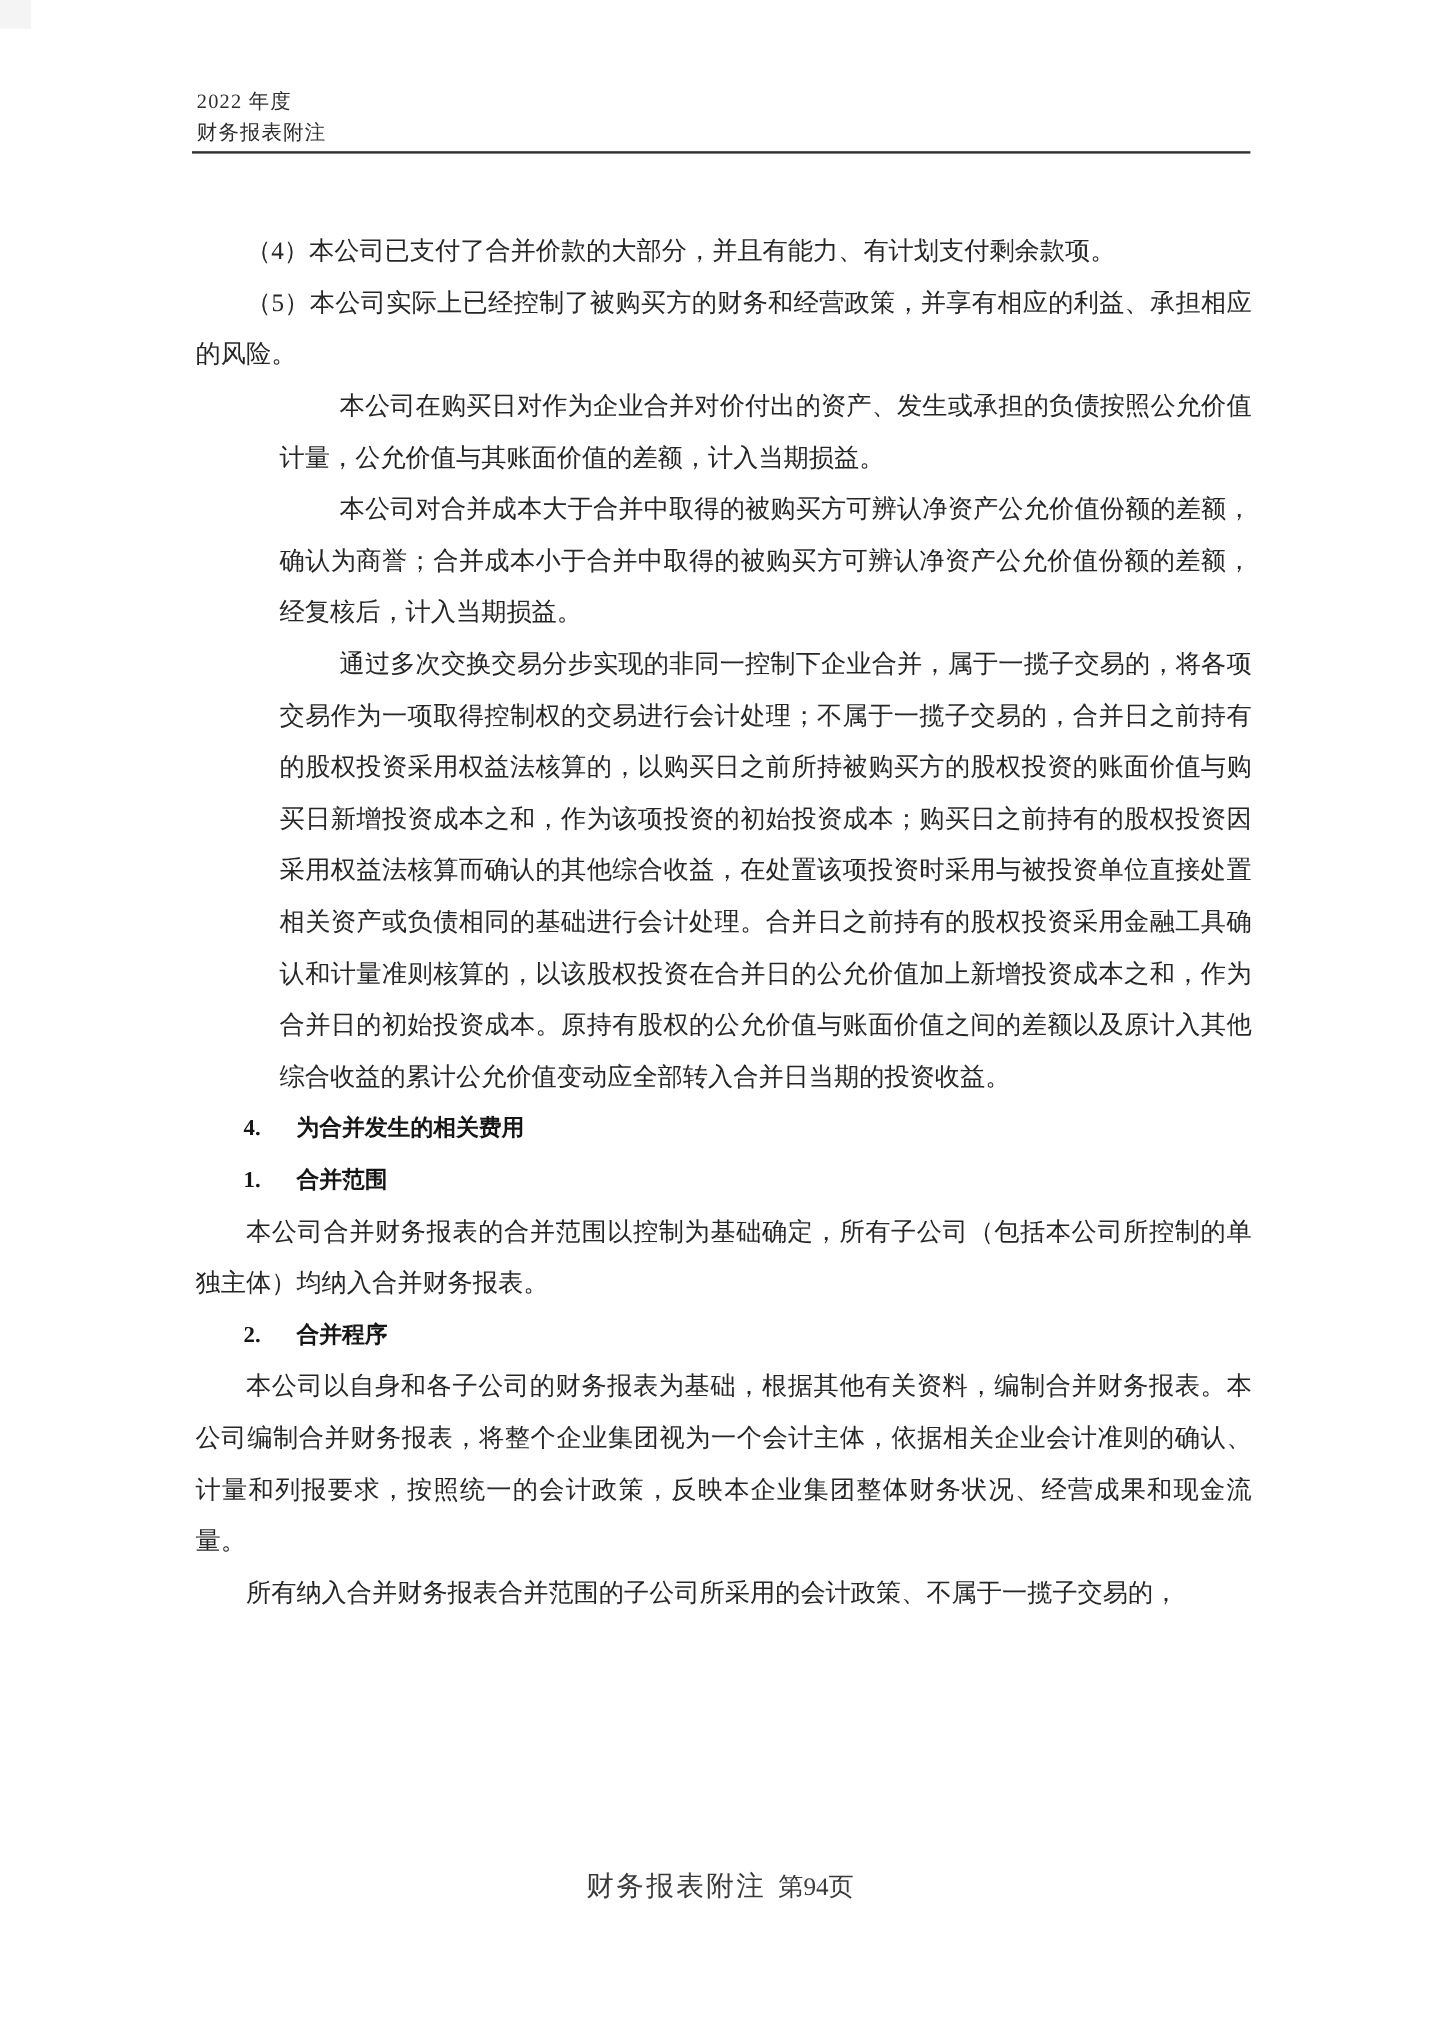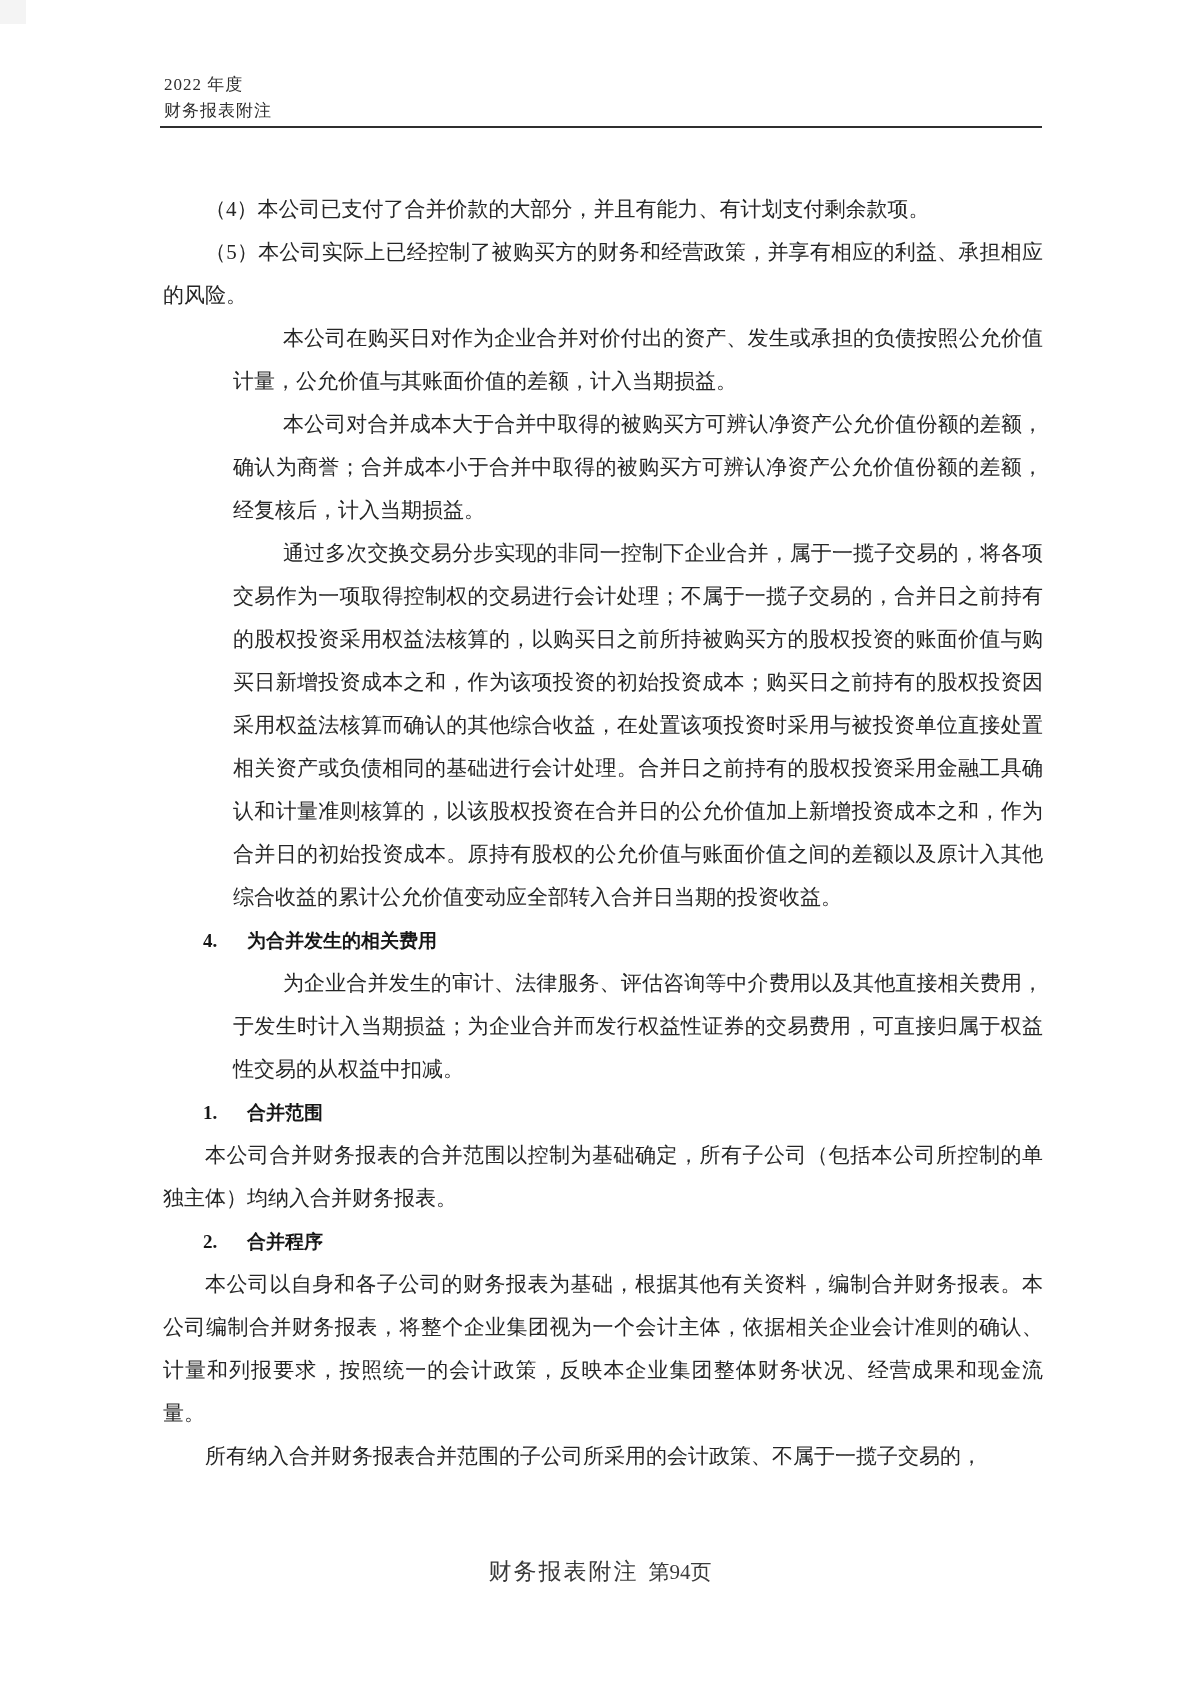--- a/index.html
+++ b/index.html
@@ -117,21 +117,20 @@
     <p class="para block">本公司在购买日对作为企业合并对价付出的资产、发生或承担的负债按照公允价值计量，公允价值与其账面价值的差额，计入当期损益。</p>
 
     <p class="para block">本公司对合并成本大于合并中取得的被购买方可辨认净资产公允价值份额的差额，确认为商誉；合并成本小于合并中取得的被购买方可辨认净资产公允价值份额的差额，经复核后，计入当期损益。</p>
 
     <p class="para block">通过多次交换交易分步实现的非同一控制下企业合并，属于一揽子交易的，将各项交易作为一项取得控制权的交易进行会计处理；不属于一揽子交易的，合并日之前持有的股权投资采用权益法核算的，以购买日之前所持被购买方的股权投资的账面价值与购买日新增投资成本之和，作为该项投资的初始投资成本；购买日之前持有的股权投资因采用权益法核算而确认的其他综合收益，在处置该项投资时采用与被投资单位直接处置相关资产或负债相同的基础进行会计处理。合并日之前持有的股权投资采用金融工具确认和计量准则核算的，以该股权投资在合并日的公允价值加上新增投资成本之和，作为合并日的初始投资成本。原持有股权的公允价值与账面价值之间的差额以及原计入其他综合收益的累计公允价值变动应全部转入合并日当期的投资收益。</p>
 
     <h3 class="heading">
       <span class="h-num n-narrow">4.</span><span>为合并发生的相关费用</span>
     </h3>
 
-    <p class="para block">为企业合并发生的审计、法律服务、评估咨询等中介费用以及其他直接相关费用，于发生时计入当期损益；为企业合并而发行权益性证券的交易费用，可直接归属于权益性交易的从权益中扣减。</p>
 
 
     <h3 class="heading">
       <span class="h-num n-narrow">1.</span><span>合并范围</span>
     </h3>
 
     <p class="para indent">本公司合并财务报表的合并范围以控制为基础确定，所有子公司（包括本公司所控制的单独主体）均纳入合并财务报表。</p>
 
     <h3 class="heading">
       <span class="h-num n-narrow">2.</span><span>合并程序</span>

